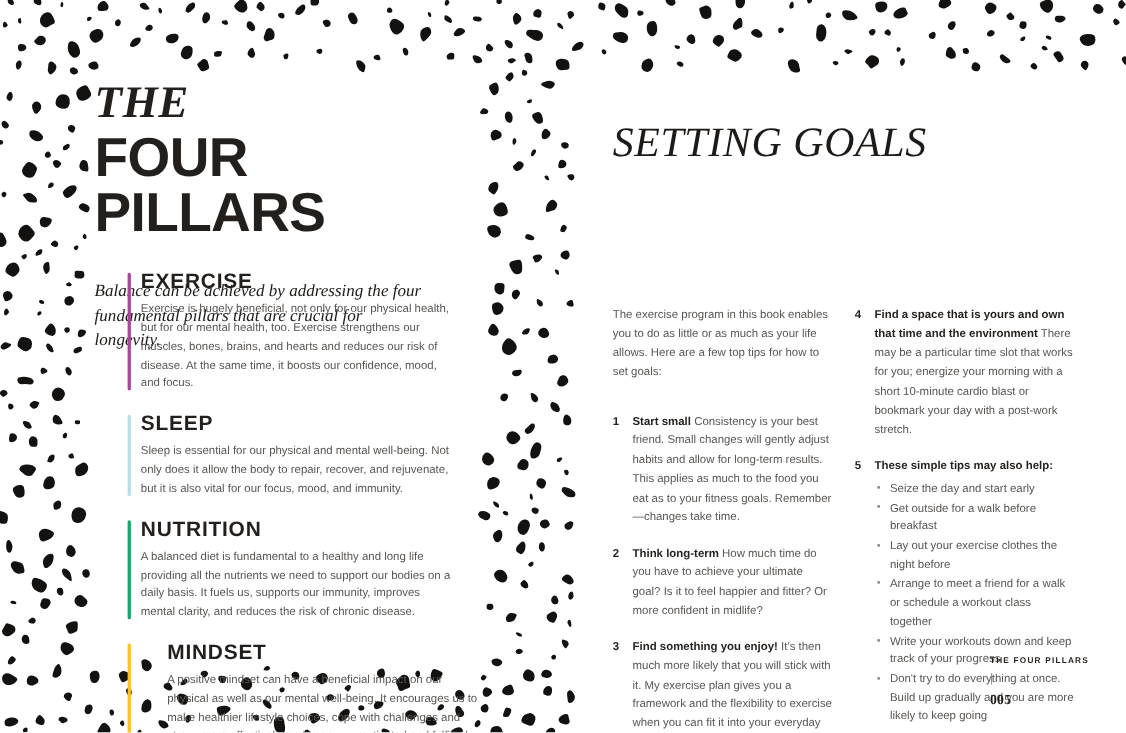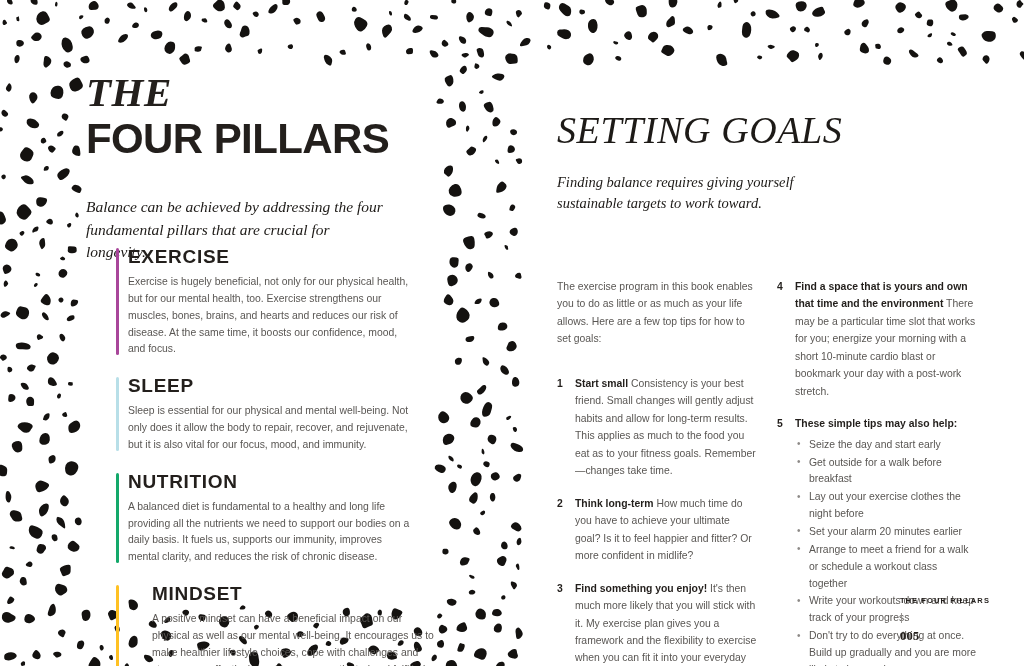--- a/index.html
+++ b/index.html
@@ -57,21 +57,21 @@
     font-weight: 700;
     font-size: 41px;
     line-height: 0.98;
     letter-spacing: 0.5px;
     color: #231f1c;
     margin: 0;
   }
   .title-main {
     font-family: "Liberation Sans", sans-serif;
     font-weight: 700;
-    font-size: 42px;
+    font-size: 50px;
     line-height: 1.0;
     letter-spacing: -0.6px;
     color: #231f1c;
     margin: 6px 0 0 0;
   }
 
   .deck {
     font-family: "Liberation Serif", serif;
     font-style: italic;
     font-size: 15.5px;
@@ -631,21 +631,20 @@
         <h2 class="pillar-title">MINDSET</h2>
         <p class="pillar-body">A positive mindset can have a beneficial impact on our physical as well as our mental well-being. It encourages us to make healthier lifestyle choices, cope with challenges and stress more effectively, and keeps us motivated and fulfilled as we age.</p>
       </div>
 
     </div>
   </div>
 
   <div class="page" id="page-right">
     <div class="right-inner">
       <h1 class="rp-title">SETTING GOALS</h1>
-      <p class="rp-deck">Finding balance requires giving yourself sustainable targets to work toward.</p>
     </div>
   </div>
 
   <div id="rp-columns">
 
     <div class="rp-col">
       <p class="rp-intro">The exercise program in this book enables you to do as little or as much as your life allows. Here are a few top tips for how to set goals:</p>
 
       <div class="tip">
         <span class="tip-num">1</span>
@@ -671,21 +670,20 @@
       </div>
 
       <div class="tip">
         <span class="tip-num">5</span>
         <div style="flex:1">
           <p class="tip-text"><span class="tip-lead">These simple tips may also help:</span></p>
           <ul class="bullets">
             <li>Seize the day and start early</li>
             <li>Get outside for a walk before breakfast</li>
             <li>Lay out your exercise clothes the night before</li>
-            <li>Set your alarm 20 minutes earlier</li>
             <li>Arrange to meet a friend for a walk or schedule a workout class together</li>
             <li>Write your workouts down and keep track of your progress</li>
             <li>Don't try to do everything at once. Build up gradually and you are more likely to keep going</li>
           </ul>
         </div>
       </div>
 
     </div>
   </div>
 

